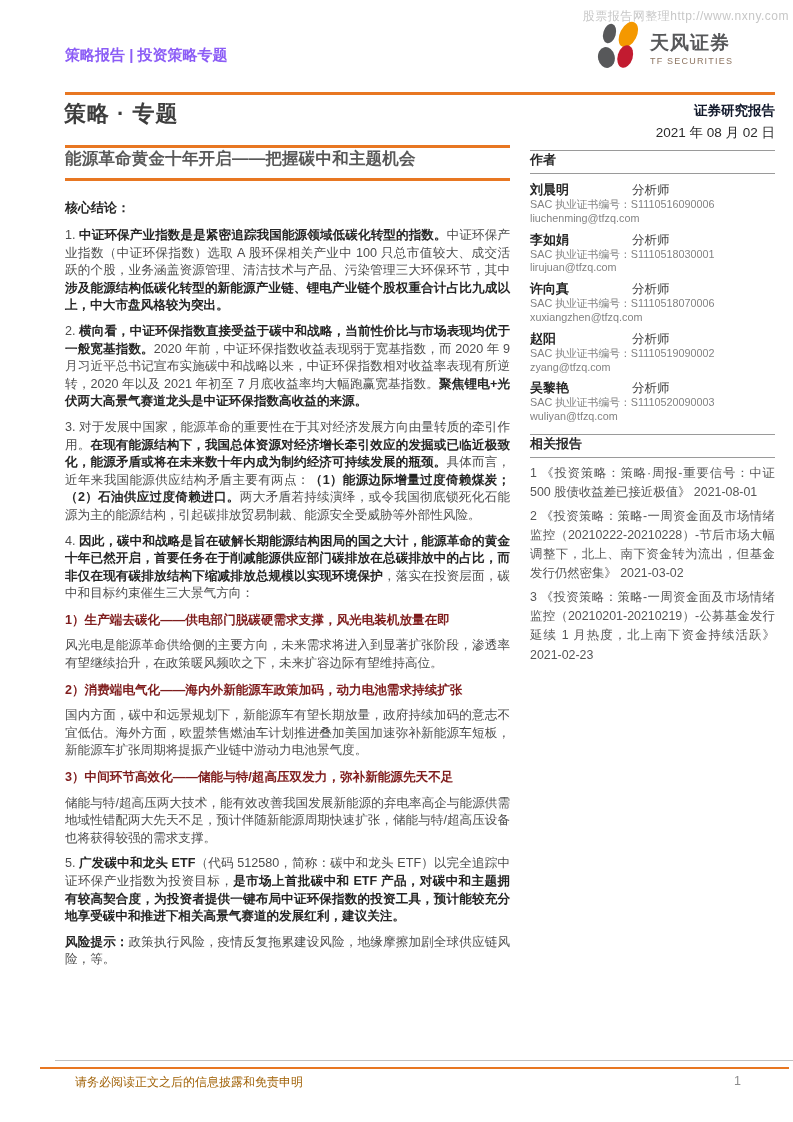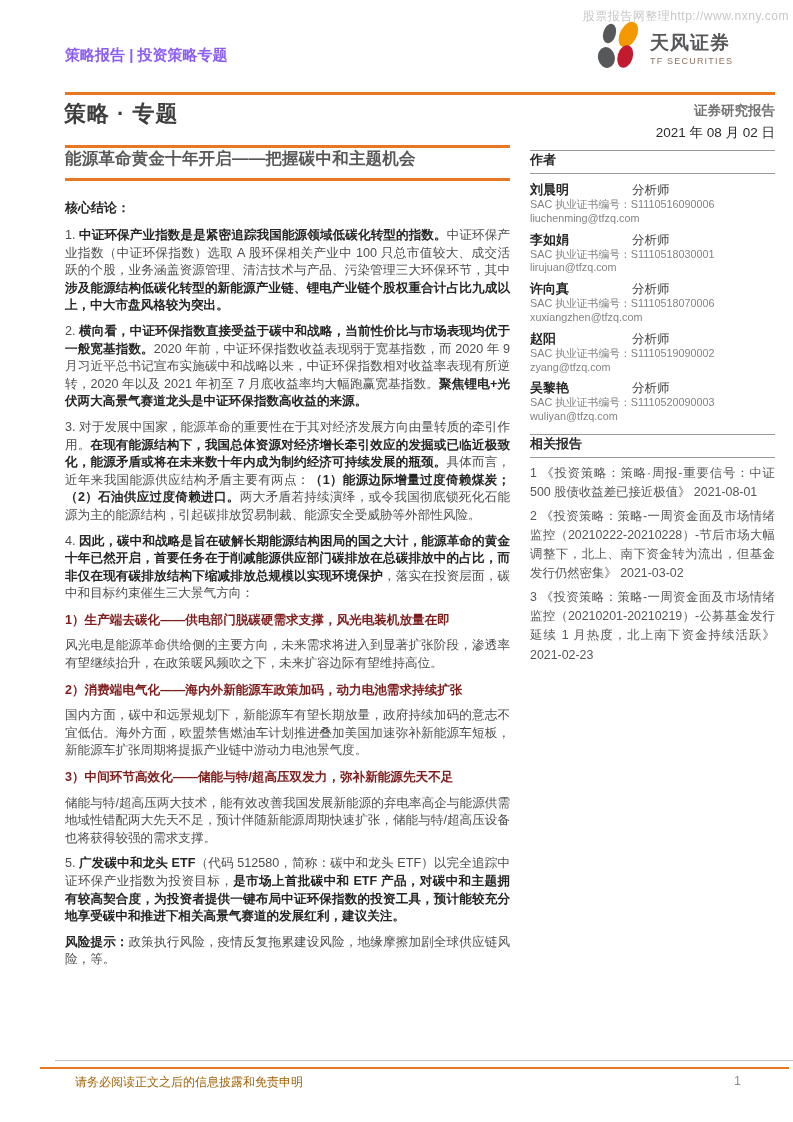--- a/index.html
+++ b/index.html
@@ -12,21 +12,21 @@
   .logo{position:absolute;left:597px;top:20px;display:flex;align-items:flex-start;}
   .logo svg{display:block;}
   .logo-text{margin-left:7px;padding-top:13px;}
   .logo-cn{font-size:19px;font-weight:bold;color:#57585a;letter-spacing:1px;line-height:1;}
   .logo-en{font-size:9px;color:#8d7460;letter-spacing:1.2px;margin-top:4px;}
   
   .rule-top{position:absolute;left:65px;right:18px;top:92px;height:3px;background:#e87722;}
   
   .doc-title{position:absolute;left:64px;top:99px;font-size:22px;font-weight:bold;color:#3d3d3d;letter-spacing:1px;}
   .meta{position:absolute;right:18px;top:102px;text-align:right;}
-  .meta-type{font-size:13.5px;font-weight:bold;color:#737373;}
+  .meta-type{font-size:13.5px;font-weight:bold;color:#0f172a;}
   .meta-date{font-size:13.5px;color:#2b2b2b;margin-top:4px;}
   
   .left-col{position:absolute;left:65px;top:145px;width:445px;}
   .subtitle-block{border-top:3px solid #e87722;border-bottom:3px solid #e87722;padding:0 0 8px;}
   .subtitle{font-size:16.5px;font-weight:bold;color:#595959;letter-spacing:.2px;}
   .body{margin-top:18px;}
   .body-heading{font-size:13px;font-weight:bold;color:#262626;margin-bottom:10px;}
   .para,.subhead{font-size:12.6px;line-height:17.6px;text-align:justify;margin:0 0 8px;color:#4d4d4d;}
   .para .b{font-weight:bold;color:#262626;}
   .subhead{font-weight:bold;color:#7f1d1d;margin:9px 0 8px;}

